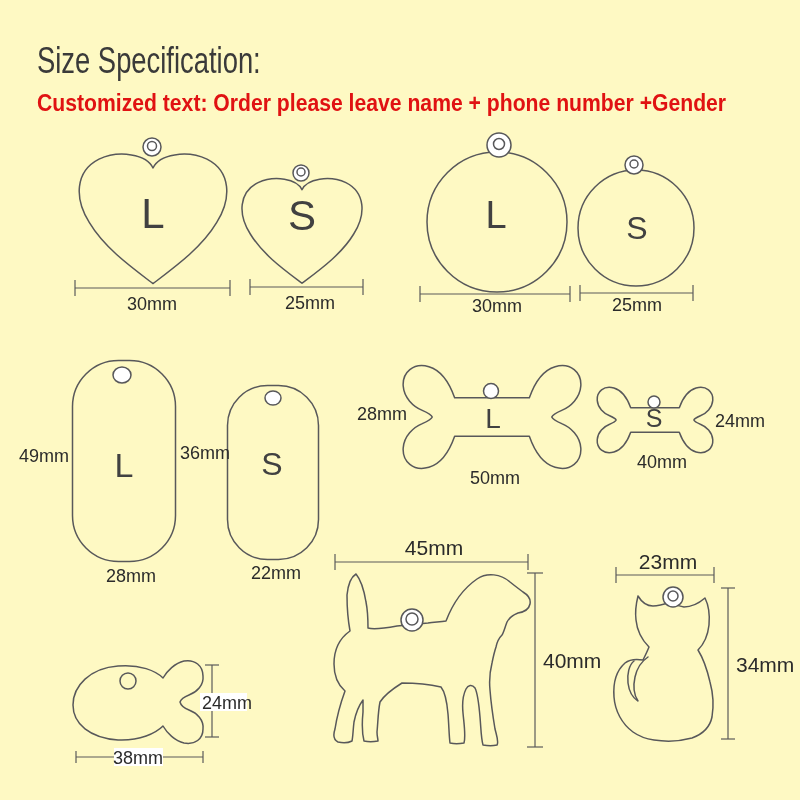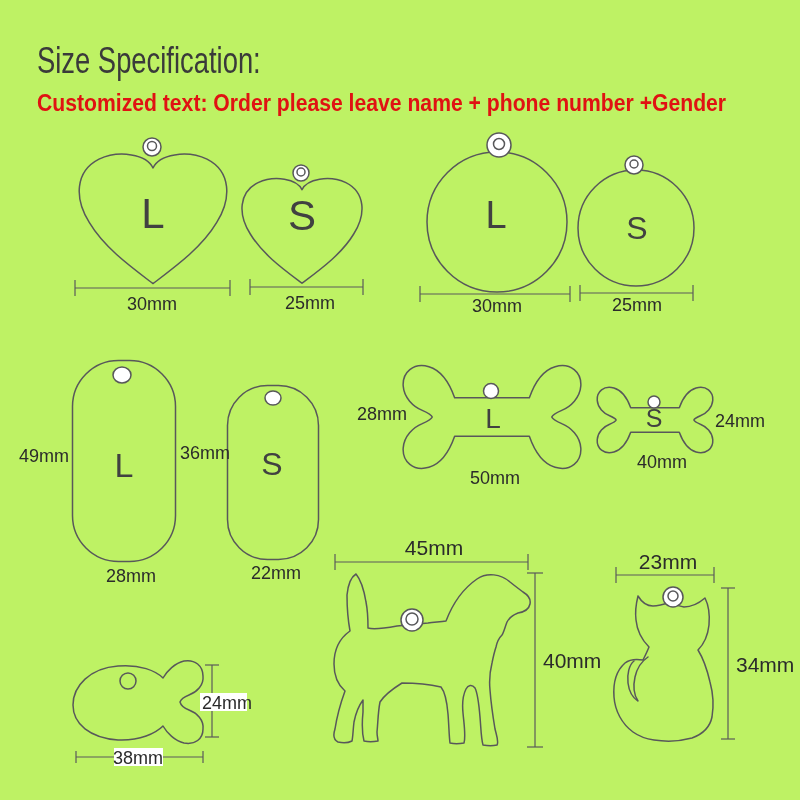--- a/index.html
+++ b/index.html
@@ -1,20 +1,20 @@
 <!DOCTYPE html>
 <html><head>
 <meta charset="utf-8">
 <style>
   html, body { margin: 0; padding: 0; background: #ffffff; }
   .page {
     position: relative;
     width: 800px;
     height: 800px;
-    background: #bef264;
+    background: #fef9c3;
     overflow: hidden;
     font-family: "Liberation Sans", sans-serif;
   }
   .title {
     position: absolute;
     left: 37px;
     top: 42px;
     font-size: 37px;
     line-height: 1;
     font-weight: 400;

